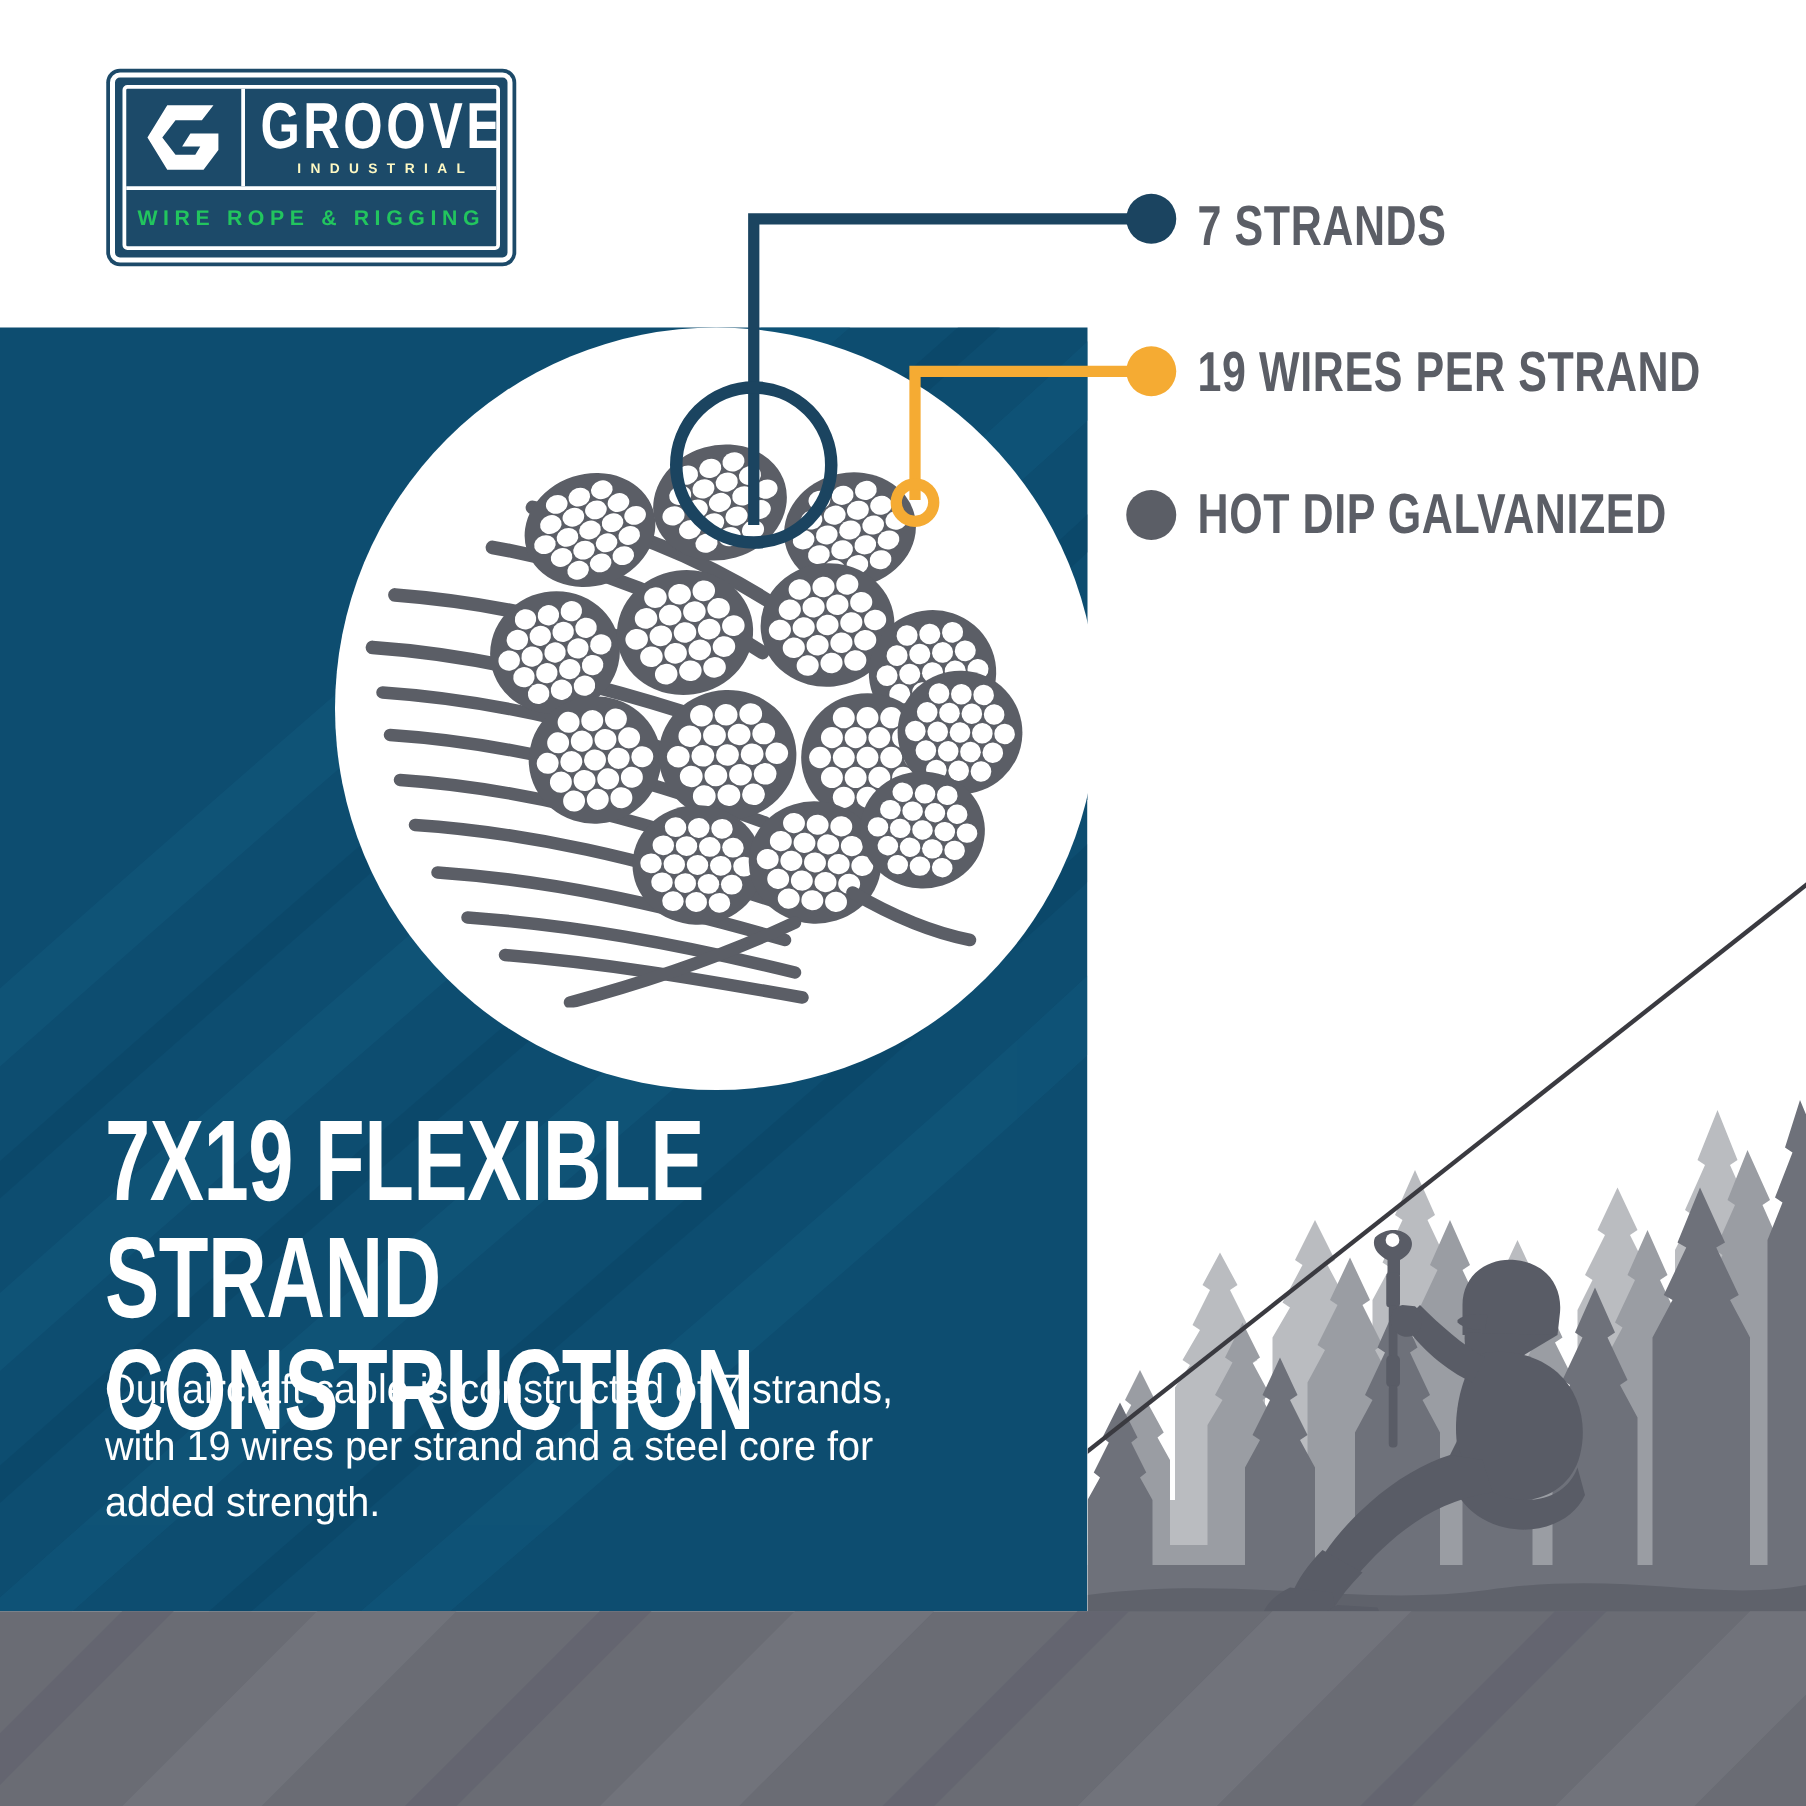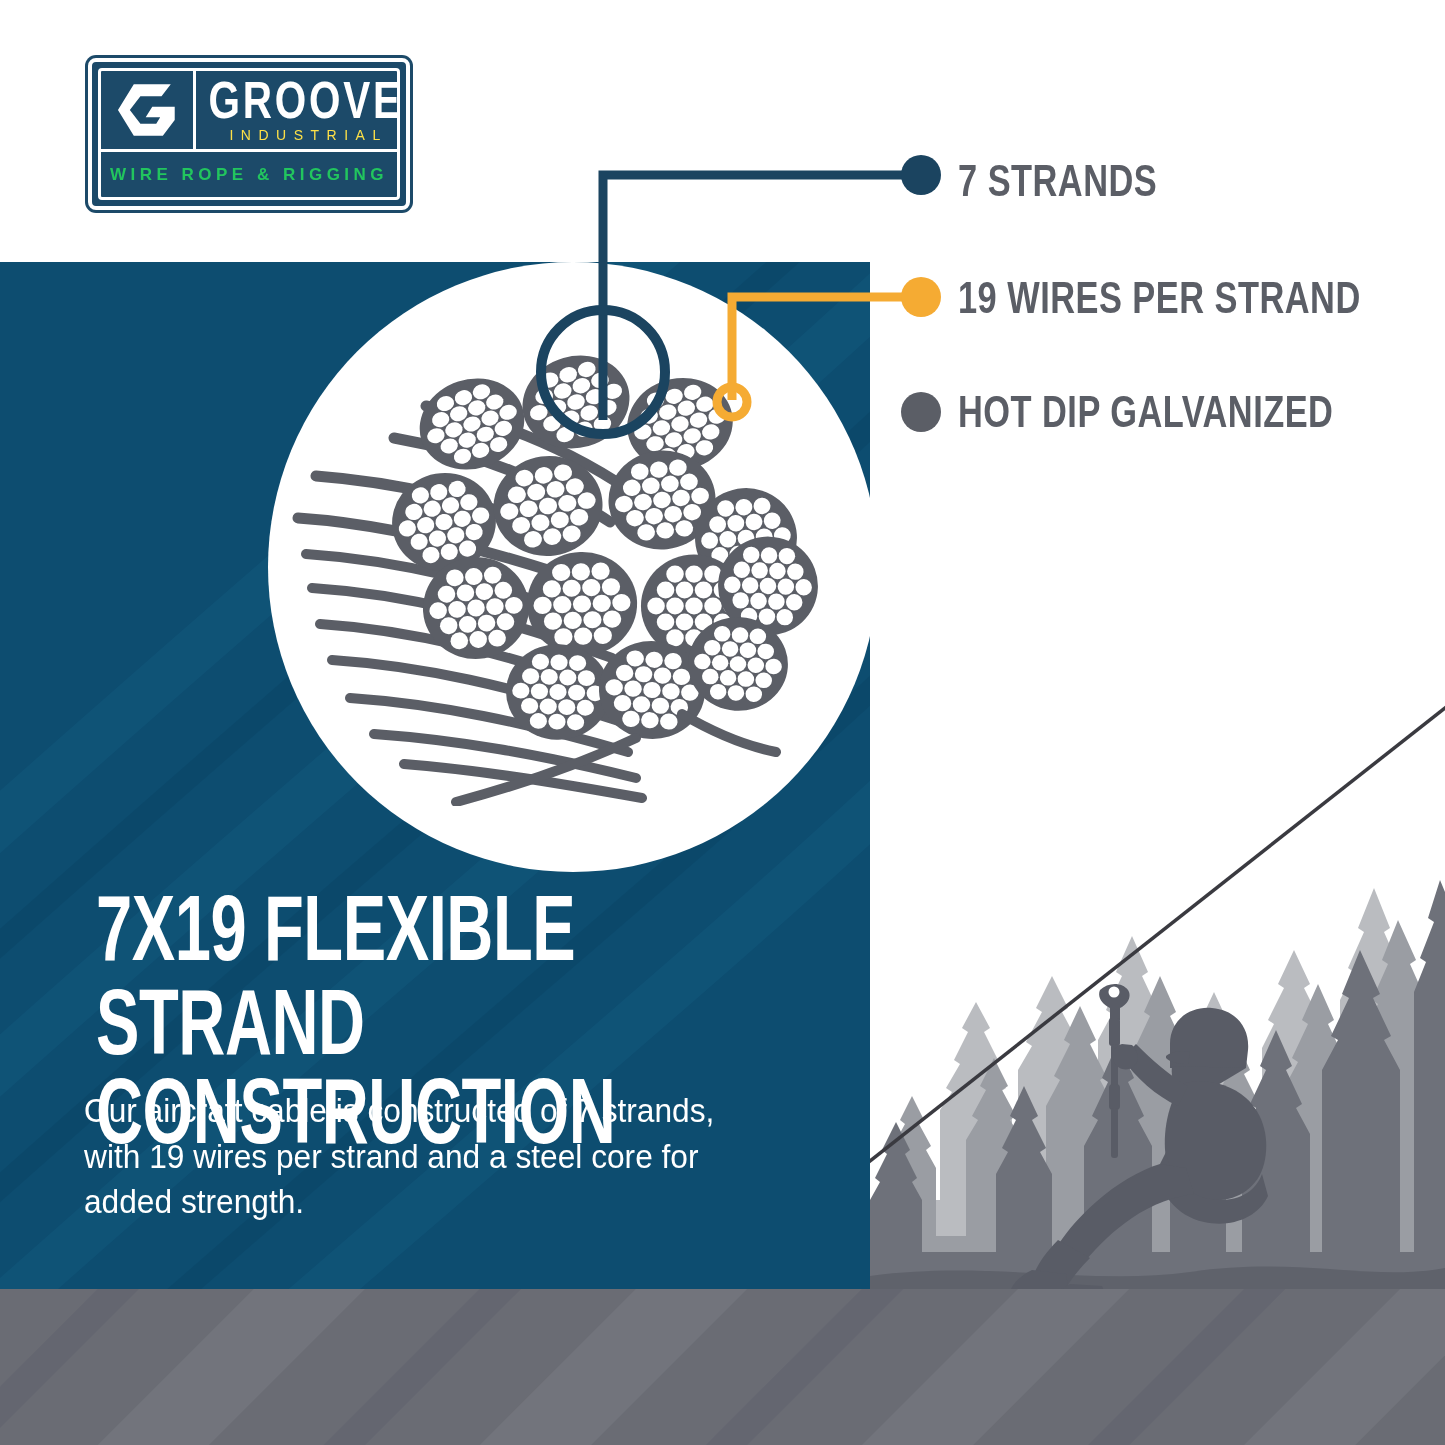--- a/index.html
+++ b/index.html
@@ -65,23 +65,23 @@
   .logo-groove {
     color: #ffffff;
     font-weight: 700;
     font-size: 44px;
     letter-spacing: 3px;
     line-height: 1;
     transform: scaleX(0.92) scaleY(1.18);
     font-family: "Liberation Sans Narrow", "Liberation Sans", sans-serif;
   }
   .logo-industrial {
-    color: #fde047;
-    font-weight: 400;
-    font-size: 14px;
+    color: #fef9c3;
+    font-weight: 700;
+    font-size: 11px;
     letter-spacing: 7.5px;
     line-height: 1;
     margin-top: 6px;
     padding-left: 6px;
   }
   .logo-bottom {
     flex: 1;
     display: flex;
     align-items: center;
     justify-content: center;
@@ -149,21 +149,21 @@
     transform-origin: left center;
     font-family: "Liberation Sans Narrow", "Liberation Sans", sans-serif;
   }
   #label-0 { left: 958px; top: 162px; }
   #label-1 { left: 958px; top: 279px; }
   #label-2 { left: 958px; top: 393px; }
 
   
   .headline {
     position: absolute;
-    left: 96px;
+    left: 84px;
     top: 884px;
     width: 760px;
   }
   .headline-line {
     color: #ffffff;
     font-weight: 700;
     font-size: 74px;
     line-height: 0.97;
     letter-spacing: -0.5px;
     transform: scaleX(0.88) scaleY(1.24);

